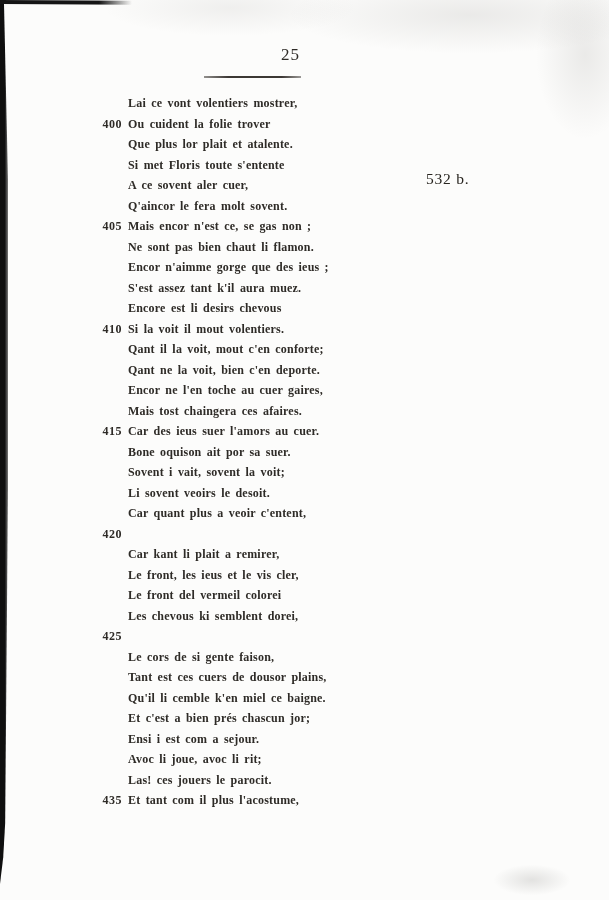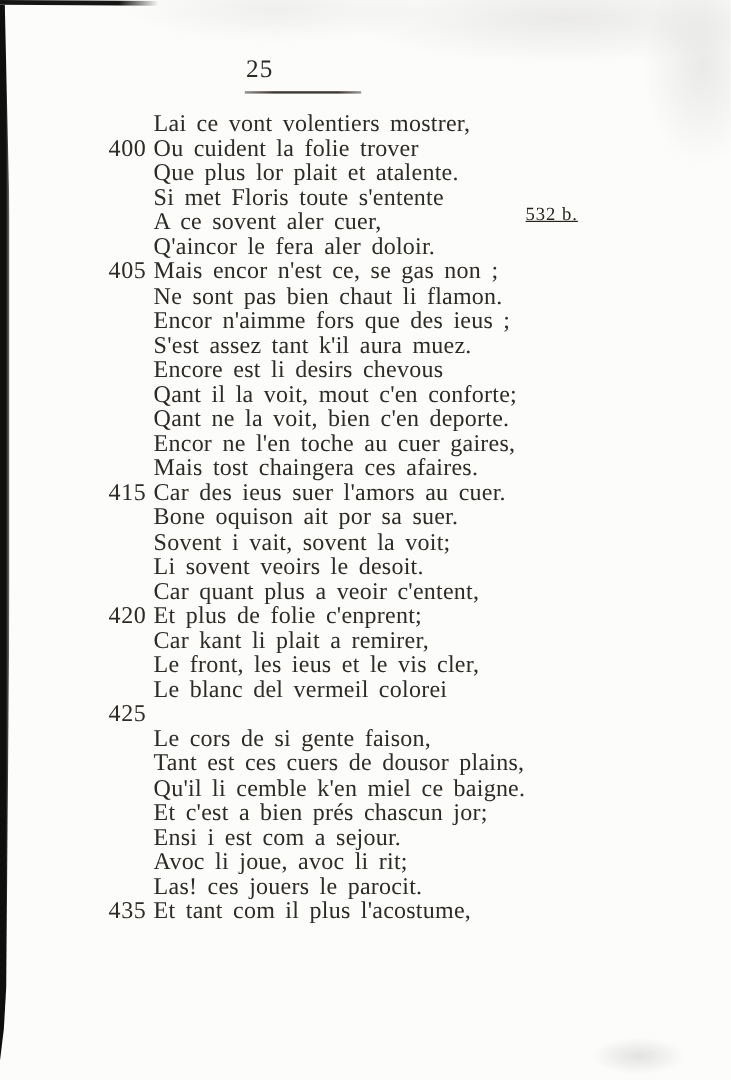--- a/index.html
+++ b/index.html
@@ -30,49 +30,49 @@
     left: 0; top: 0;
     width: 132px; height: 3.5px;
     background: linear-gradient(to right, #151515 75%, rgba(21,21,21,0));
     transform: rotate(0.35deg);
     transform-origin: left top;
   }
   .page-number {
     position: absolute;
     left: 205px; top: 45px;
     width: 95px;
-    text-align: left;
-    font-size: 21px;
+    text-align: right;
+    font-size: 17px;
     letter-spacing: 1px;
   }
   .page-number-rule {
     position: absolute;
     left: 204px; top: 76px;
     width: 97px; height: 2px;
     background: linear-gradient(to right, rgba(60,56,52,0.55), #3c3834 25%, #3c3834 80%, rgba(60,56,52,0.5));
   }
   .margin-note {
     position: absolute;
-    left: 438px; top: 170px;
+    left: 426px; top: 170px;
     font-size: 15.5px;
     letter-spacing: 0.8px;
     color: #27241f;
-    text-decoration: underline;
   }
   .poem {
     position: absolute;
     left: 84px; top: 93px;
   }
   .poem-row {
     display: flex;
     align-items: flex-end;
     height: 20.5px;
     line-height: 20.5px;
-    font-size: 20px;
+    font-size: 12px;
     white-space: nowrap;
+    font-weight: bold;
   }
   .verse-num {
     flex: none;
     width: 38px;
     text-align: right;
     letter-spacing: 0.5px;
   }
   .verse-text {
     margin-left: 6px;
     word-spacing: 0.17em;
@@ -107,41 +107,45 @@
       <div class="poem-row">
         <span class="verse-num"></span>
         <span class="verse-text">Si met Floris toute s'entente</span>
       </div>
       <div class="poem-row">
         <span class="verse-num"></span>
         <span class="verse-text">A ce sovent aler cuer,</span>
       </div>
       <div class="poem-row">
         <span class="verse-num"></span>
-        <span class="verse-text">Q'aincor le fera aler doloir.</span>
+        <span class="verse-text">Q'aincor le fera molt sovent.</span>
       </div>
       <div class="poem-row">
         <span class="verse-num">405</span>
         <span class="verse-text">Mais encor n'est ce, se gas non ;</span>
       </div>
       <div class="poem-row">
         <span class="verse-num"></span>
         <span class="verse-text">Ne sont pas bien chaut li flamon.</span>
       </div>
       <div class="poem-row">
         <span class="verse-num"></span>
-        <span class="verse-text">Encor n'aimme fors que des ieus ;</span>
+        <span class="verse-text">Encor n'aimme gorge que des ieus ;</span>
       </div>
       <div class="poem-row">
         <span class="verse-num"></span>
         <span class="verse-text">S'est assez tant k'il aura muez.</span>
       </div>
       <div class="poem-row">
         <span class="verse-num"></span>
         <span class="verse-text">Encore est li desirs chevous</span>
+      </div>
+      <div class="poem-row">
+        <span class="verse-num">410</span>
+        <span class="verse-text">Si la voit il mout volentiers.</span>
       </div>
       <div class="poem-row">
         <span class="verse-num"></span>
         <span class="verse-text">Qant il la voit, mout c'en conforte;</span>
       </div>
       <div class="poem-row">
         <span class="verse-num"></span>
         <span class="verse-text">Qant ne la voit, bien c'en deporte.</span>
       </div>
       <div class="poem-row">
@@ -167,33 +171,36 @@
       <div class="poem-row">
         <span class="verse-num"></span>
         <span class="verse-text">Li sovent veoirs le desoit.</span>
       </div>
       <div class="poem-row">
         <span class="verse-num"></span>
         <span class="verse-text">Car quant plus a veoir c'entent,</span>
       </div>
       <div class="poem-row">
         <span class="verse-num">420</span>
-        <span class="verse-text">Et plus de folie c'enprent;</span>
       </div>
       <div class="poem-row">
         <span class="verse-num"></span>
         <span class="verse-text">Car kant li plait a remirer,</span>
       </div>
       <div class="poem-row">
         <span class="verse-num"></span>
         <span class="verse-text">Le front, les ieus et le vis cler,</span>
       </div>
       <div class="poem-row">
         <span class="verse-num"></span>
-        <span class="verse-text">Le blanc del vermeil colorei</span>
+        <span class="verse-text">Le front del vermeil colorei</span>
+      </div>
+      <div class="poem-row">
+        <span class="verse-num"></span>
+        <span class="verse-text">Les chevous ki semblent dorei,</span>
       </div>
       <div class="poem-row">
         <span class="verse-num">425</span>
       </div>
       <div class="poem-row">
         <span class="verse-num"></span>
         <span class="verse-text">Le cors de si gente faison,</span>
       </div>
       <div class="poem-row">
         <span class="verse-num"></span>

